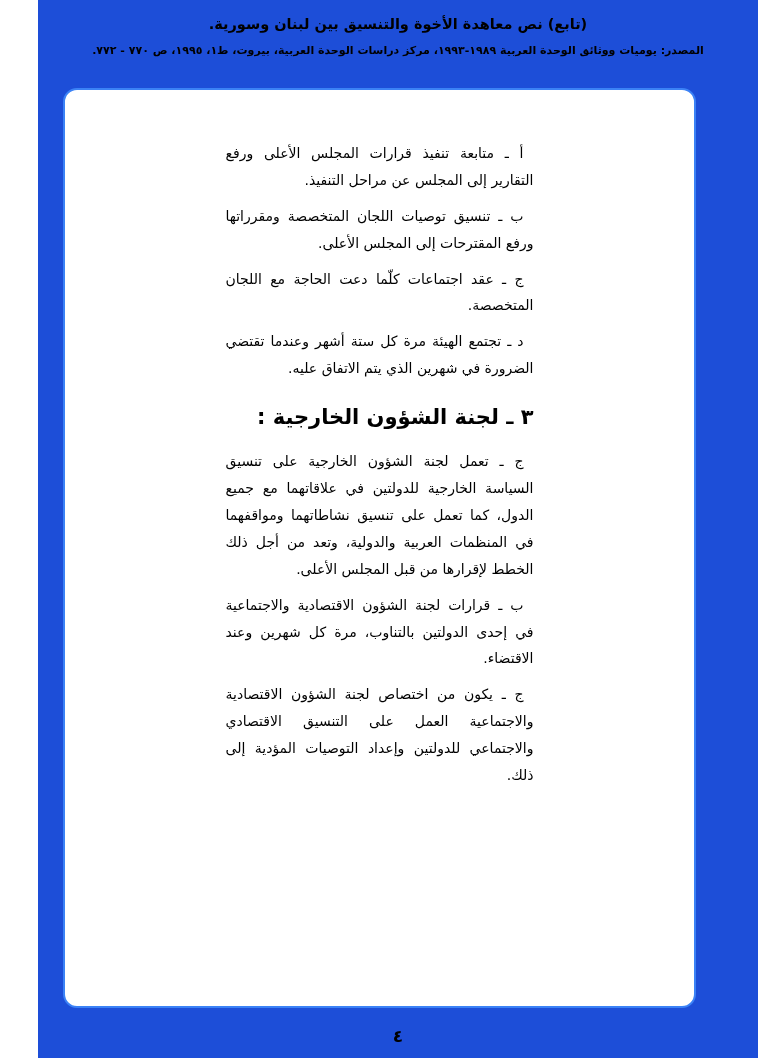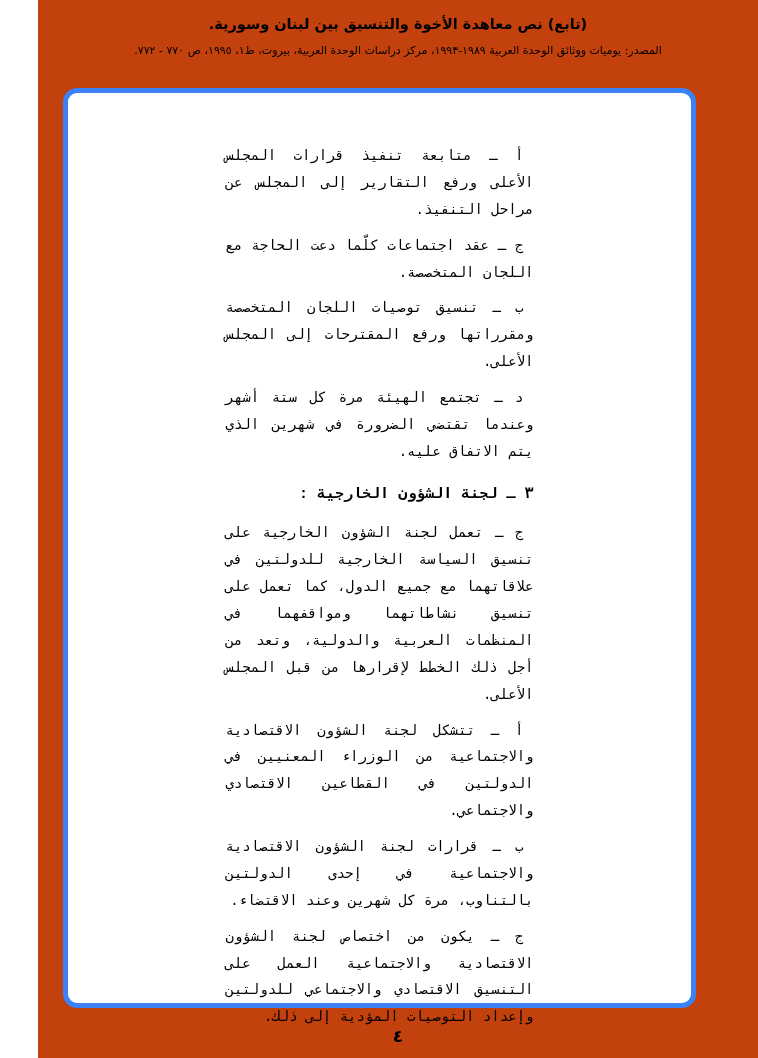--- a/index.html
+++ b/index.html
@@ -6,65 +6,64 @@
     margin: 0;
     padding: 0;
     background: #ffffff;
     font-family: "DejaVu Sans", sans-serif;
     color: #000000;
   }
   .page {
     position: relative;
     width: 720px;
     height: 1058px;
-    background: #c2410c;
+    background: #1d4ed8;
     direction: rtl;
     overflow: hidden;
   }
   .page-header {
     text-align: center;
     padding-top: 16px;
   }
   .doc-title {
     font-weight: bold;
     font-size: 14.5px;
     letter-spacing: 0;
   }
   .doc-source {
-    font-weight: normal;
+    font-weight: bold;
     font-size: 11px;
     margin-top: 12px;
   }
   .green-frame {
     position: absolute;
     top: 88px;
     right: 62px;
     width: 633px;
     height: 920px;
-    border: 5px solid #3b82f6;
+    border: 2px solid #3b82f6;
     border-radius: 14px;
     box-sizing: border-box;
     background: #ffffff;
-    font-family: Liberation Mono, monospace;
   }
   .text-column {
     width: 308px;
     margin: 0 auto;
     padding-top: 50px;
     font-size: 14px;
     line-height: 1.92;
     text-align: justify;
     text-justify: inter-word;
   }
   .text-column p {
     margin: 0 0 9px 0;
     text-indent: 10px;
   }
   .section-heading {
-    font-size: 15px;
+    font-size: 21px;
     font-weight: bold;
     margin: 15px 0 11px 16px;
     text-align: justify;
   }
   .page-number {
     position: absolute;
     bottom: 12px;
     left: 0;
     right: 0;
     text-align: center;
@@ -78,28 +77,27 @@
 <div class="page">
 
   <div class="page-header">
     <div class="doc-title">(تابع) نص معاهدة الأخوة والتنسيق بين لبنان وسورية.</div>
     <div class="doc-source">المصدر: يوميات ووثائق الوحدة العربية ١٩٨٩-١٩٩٣، مركز دراسات الوحدة العربية، بيروت، ط١، ١٩٩٥، ص ٧٧٠ - ٧٧٢.</div>
   </div>
 
   <div class="green-frame">
     <div class="text-column">
       <p>أ ـ متابعة تنفيذ قرارات المجلس الأعلى ورفع التقارير إلى المجلس عن مراحل التنفيذ.</p>
+      <p>ب ـ تنسيق توصيات اللجان المتخصصة ومقرراتها ورفع المقترحات إلى المجلس الأعلى.</p>
       <p>ج ـ عقد اجتماعات كلّما دعت الحاجة مع اللجان المتخصصة.</p>
-      <p>ب ـ تنسيق توصيات اللجان المتخصصة ومقرراتها ورفع المقترحات إلى المجلس الأعلى.</p>
       <p>د ـ تجتمع الهيئة مرة كل ستة أشهر وعندما تقتضي الضرورة في شهرين الذي يتم الاتفاق عليه.</p>
 
       <div class="section-heading">٣ ـ لجنة الشؤون الخارجية :</div>
       <p>ج ـ تعمل لجنة الشؤون الخارجية على تنسيق السياسة الخارجية للدولتين في علاقاتهما مع جميع الدول، كما تعمل على تنسيق نشاطاتهما ومواقفهما في المنظمات العربية والدولية، وتعد من أجل ذلك الخطط لإقرارها من قبل المجلس الأعلى.</p>
 
-      <p>أ ـ تتشكل لجنة الشؤون الاقتصادية والاجتماعية من الوزراء المعنيين في الدولتين في القطاعين الاقتصادي والاجتماعي.</p>
       <p>ب ـ قرارات لجنة الشؤون الاقتصادية والاجتماعية في إحدى الدولتين بالتناوب، مرة كل شهرين وعند الاقتضاء.</p>
       <p>ج ـ يكون من اختصاص لجنة الشؤون الاقتصادية والاجتماعية العمل على التنسيق الاقتصادي والاجتماعي للدولتين وإعداد التوصيات المؤدية إلى ذلك.</p>
     </div>
   </div>
 
   <div class="page-number">٤</div>
 
 </div>
 
 </body></html>

